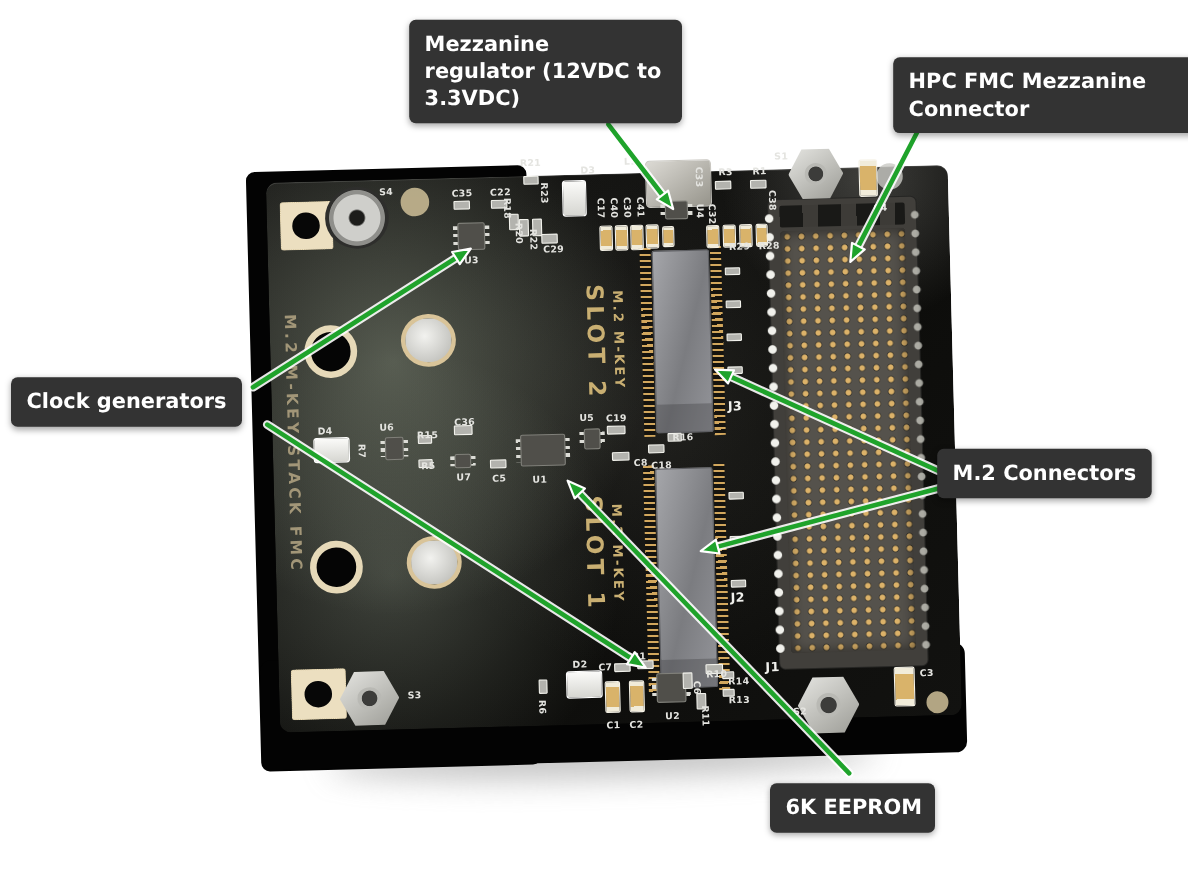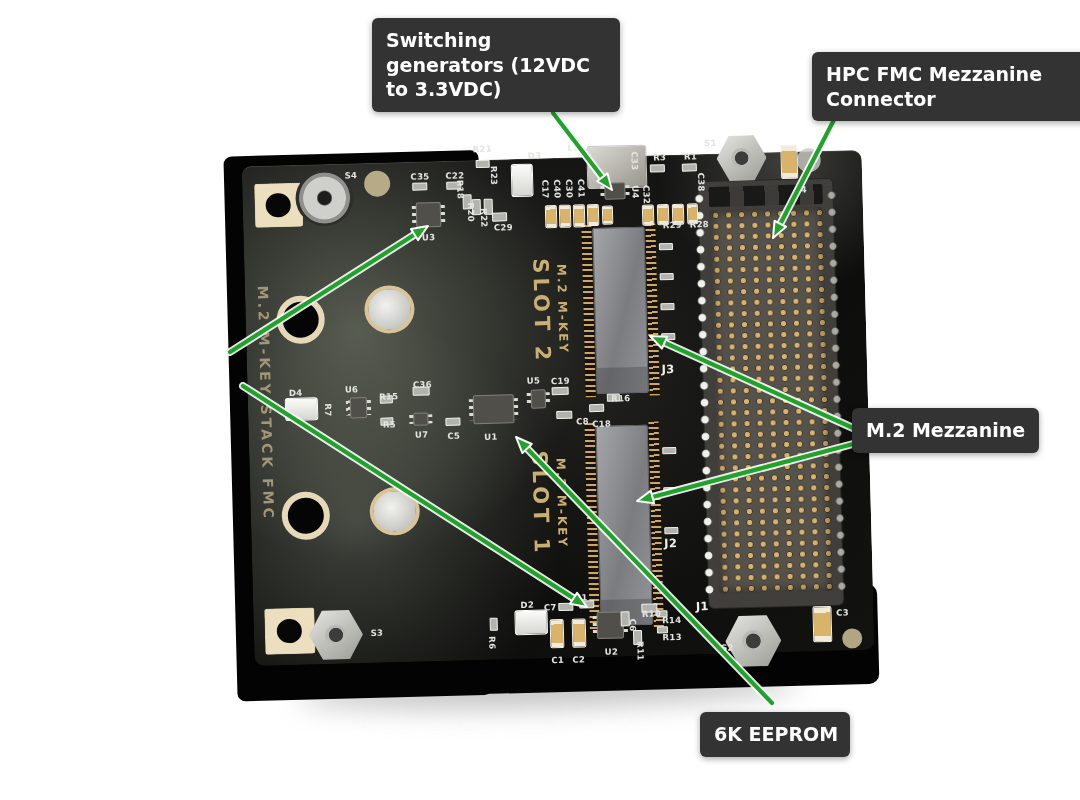--- a/index.html
+++ b/index.html
@@ -265,17 +265,18 @@
       <line x1="853" y1="428" x2="664.5732302155185" y2="342.60461664939754" stroke="#1fa32b" stroke-width="4.2" stroke-linecap="round"></line>
       <polygon points="650,336 661.8901047017007,348.5249914244519 667.2563557293363,336.6842418743432" fill="#1fa32b" stroke="#ffffff" stroke-width="2" stroke-linejoin="round"></polygon>
       <line x1="853" y1="444" x2="652.470405733586" y2="496.91753182030374" stroke="#ffffff" stroke-width="8" stroke-linecap="round" opacity="0.9"></line>
       <line x1="853" y1="444" x2="652.470405733586" y2="496.91753182030374" stroke="#1fa32b" stroke-width="4.2" stroke-linecap="round"></line>
       <polygon points="637,501 654.1289084315875,503.202384149573 650.8119030355844,490.6326794910345" fill="#1fa32b" stroke="#ffffff" stroke-width="2" stroke-linejoin="round"></polygon>
       <line x1="772" y1="703" x2="527.0949350875873" y2="448.52833098944615" stroke="#ffffff" stroke-width="8" stroke-linecap="round" opacity="0.9"></line>
       <line x1="772" y1="703" x2="527.0949350875873" y2="448.52833098944615" stroke="#1fa32b" stroke-width="4.2" stroke-linecap="round"></line>
       <polygon points="516,437 522.4115506231248,453.0356483687785 531.7783195520498,444.0210136101138" fill="#1fa32b" stroke="#ffffff" stroke-width="2" stroke-linejoin="round"></polygon>
     </svg>
 
-  <div class="callout" id="co-swreg">Switching generators (12VDC to 3.3VDC)</div>
+  <div class="callout" id="co-swreg">Mezzanine regulator (12VDC to 3.3VDC)</div>
   <div class="callout" id="co-hpc">HPC FMC Mezzanine Connector</div>
-  <div class="callout" id="co-m2">M.2 Mezzanine</div>
+  <div class="callout" id="co-clock">Clock generators</div>
+  <div class="callout" id="co-m2">M.2 Connectors</div>
   <div class="callout" id="co-eeprom">6K EEPROM</div>
 </div>
 
 </body></html>

